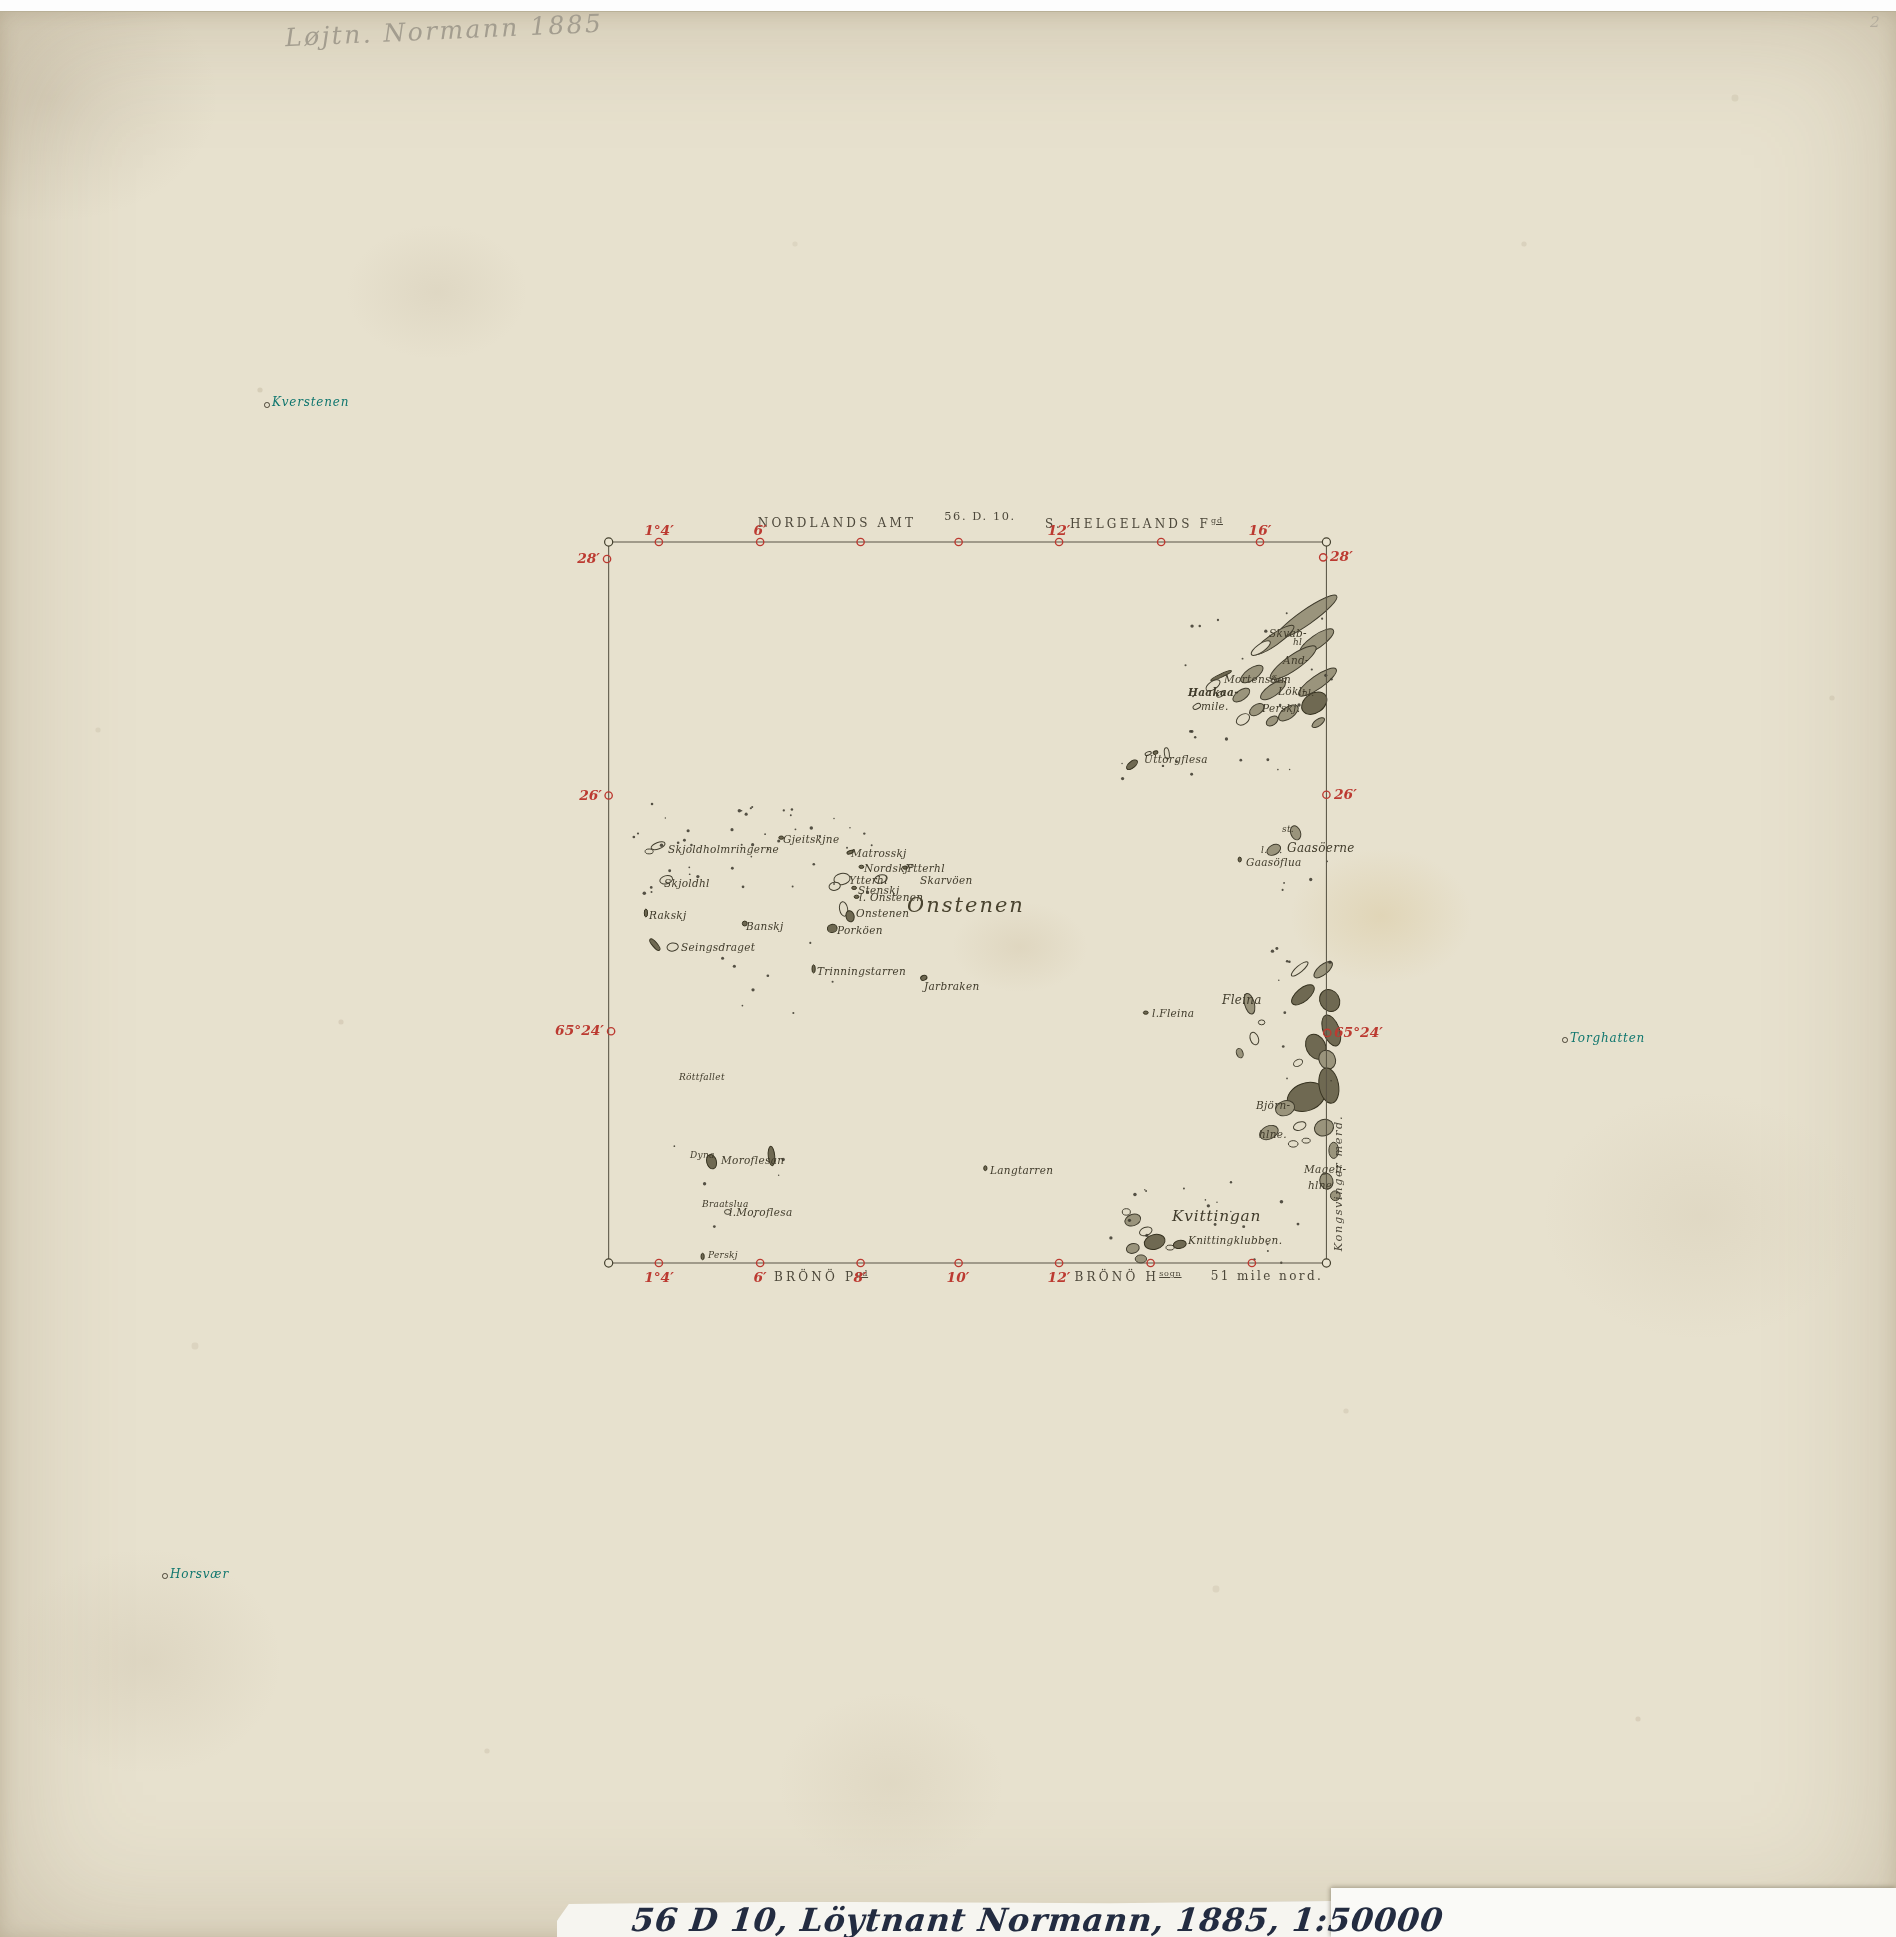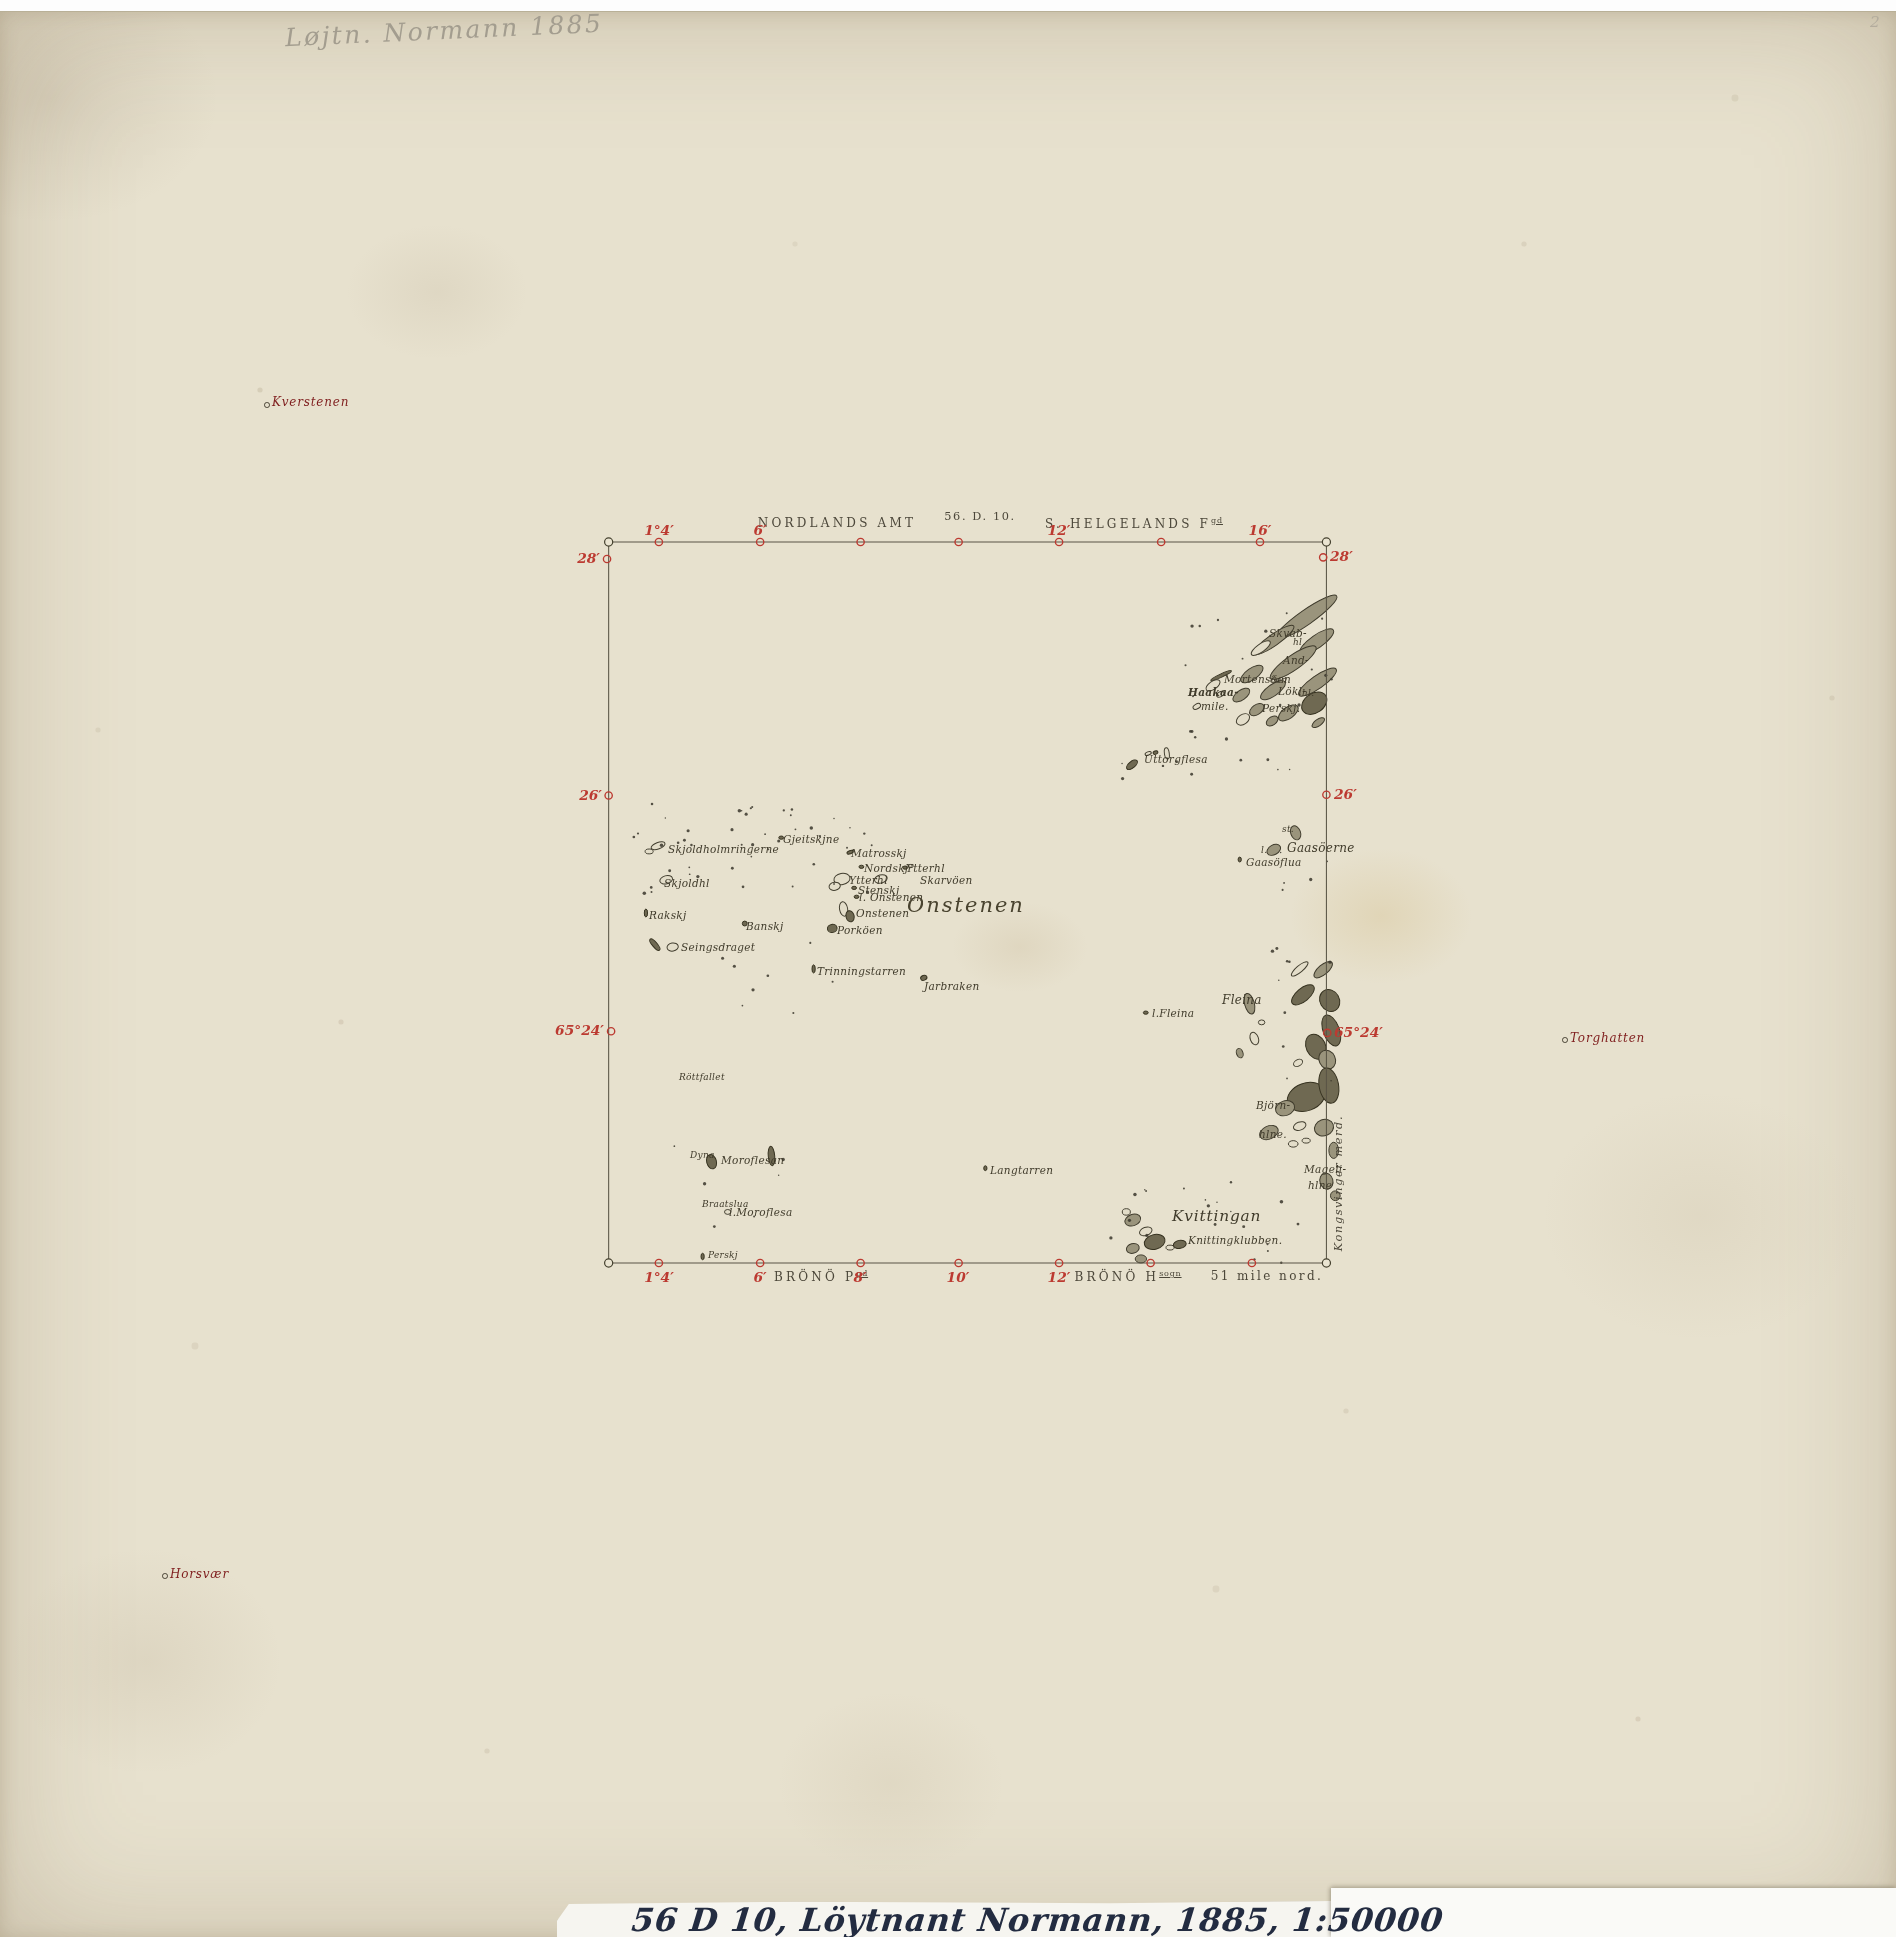--- a/index.html
+++ b/index.html
@@ -26,21 +26,21 @@
       1637px 1718px 0 1.6px rgba(140,120,90,.16), 794px 243px 0 1.6px rgba(140,120,90,.10),
       1345px 1410px 0 1.6px rgba(140,120,90,.14), 486px 1750px 0 1.6px rgba(140,120,90,.14),
       97px 729px 0 1.6px rgba(140,120,90,.12), 1831px 697px 0 1.6px rgba(140,120,90,.14);}
   #mapsvg{position:absolute;left:0;top:0;z-index:2;}
   #labels{position:absolute;left:0;top:0;width:100%;height:100%;z-index:3;}
   .place{position:absolute;font-style:italic;font-size:10.5px;color:#403b2b;white-space:nowrap;letter-spacing:0.3px;}
   .place.big{font-size:21px;letter-spacing:2px;color:#49432f;}
   .place.med{font-size:15.4px;letter-spacing:0.8px;text-align:right;}
   .place.sm{font-size:9px;}
   .place.f15{font-size:12px;}
-  .outside{position:absolute;font-style:italic;font-size:12px;color:#7f1d1d;letter-spacing:0.8px;white-space:nowrap;}
+  .outside{position:absolute;font-style:italic;font-size:12px;color:#0f766e;letter-spacing:0.8px;white-space:nowrap;}
   .ring{position:absolute;width:5.7px;height:5.7px;border:1.1px solid #4a4436;border-radius:50%;box-sizing:border-box;}
   .red{position:absolute;font-style:italic;font-weight:bold;font-size:13.8px;color:#bc3a31;white-space:nowrap;}
   .red.ctr{transform:translateX(-50%);}
   .red.rgt{transform:translateX(-100%);}
   .btxt{position:absolute;font-size:12px;color:#4c473a;letter-spacing:3.2px;white-space:nowrap;transform:translateX(-50%);}
   .btxt sup{font-size:8px;text-decoration:underline;letter-spacing:0.8px;}
   .btxt.sheet{font-size:11.3px;letter-spacing:1.6px;}
   .btxt.vert{transform:translate(-50%,-50%) rotate(-90deg);letter-spacing:1.6px;font-size:11.3px;font-style:italic;}
   #pencil-note{position:absolute;left:285px;top:16px;z-index:4;font-style:italic;font-size:25px;
     color:#a39d8f;letter-spacing:2.4px;transform:rotate(-2.6deg);white-space:nowrap;}

